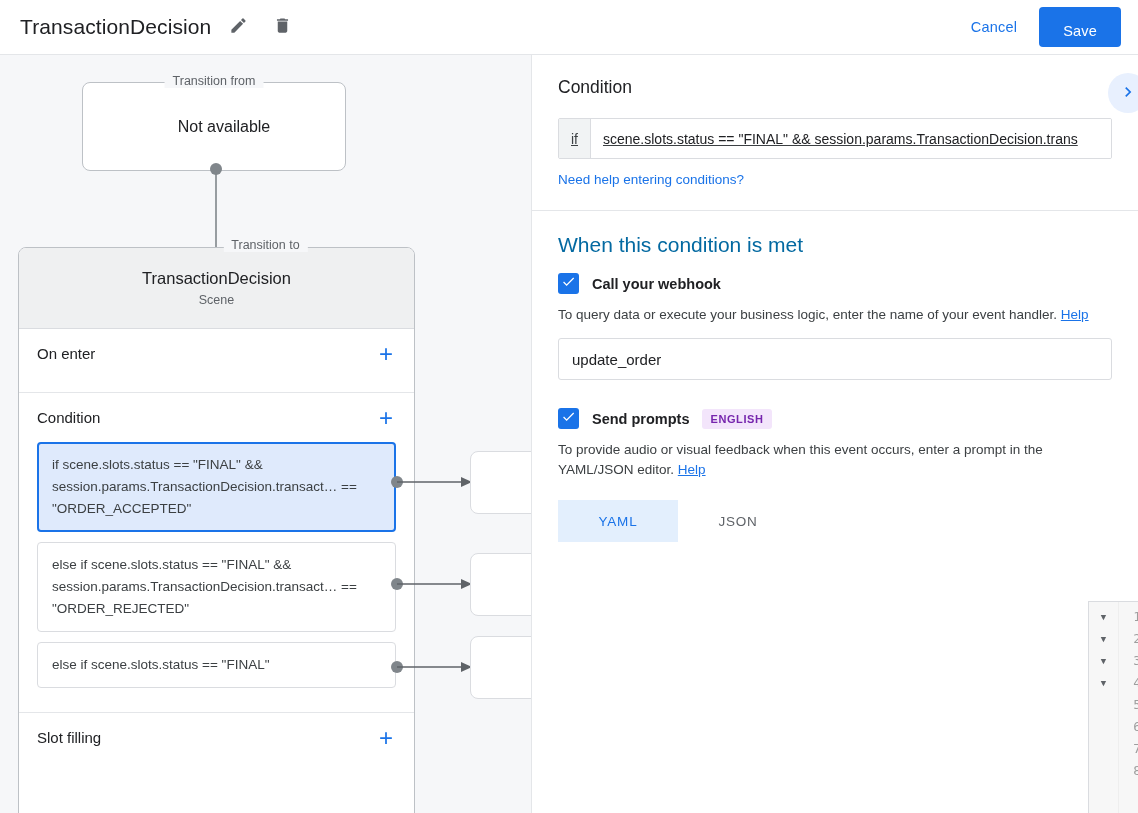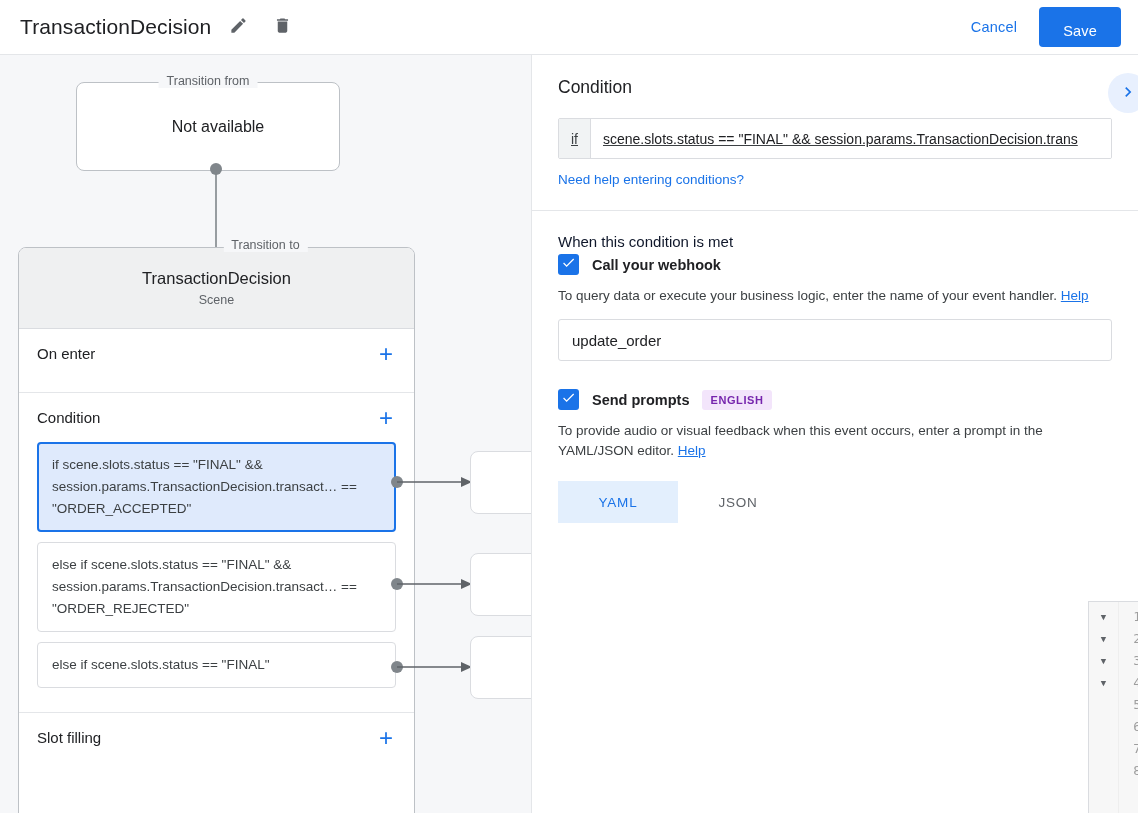--- a/index.html
+++ b/index.html
@@ -49,21 +49,21 @@
   }
   .fieldset-box {
     position: absolute; border: 1px solid #bdc1c6; border-radius: 8px; background: #fff;
   }
   .fieldset-legend {
     position: absolute; top: -9px; left: 50%; transform: translateX(-50%);
     background: #f6f7f9; padding: 0 8px; font-size: 12.5px; color: #5f6368;
     white-space: nowrap;
   }
   #transition-from-box {
-    left: 76px; top: 27px; width: 264px; height: 89px;
+    left: 82px; top: 27px; width: 264px; height: 89px;
     display: flex; align-items: center; justify-content: center; padding-left: 20px;
   }
   #transition-from-label { font-size: 16px; color: #202124; }
 
   #connector-from-to { position: absolute; left: 195px; top: 108px; width: 42px; height: 115px; }
 
   #scene-card {
     position: absolute; left: 18px; top: 192px; width: 397px; height: 640px;
     background: #fff; border: 1px solid #bdc1c6; border-radius: 8px; overflow: hidden;
   }
@@ -132,21 +132,21 @@
   #cond-input {
     flex: 1; border: 0; outline: none; padding: 0 12px; font-size: 14px; color: #202124;
     font-family: "Liberation Sans", sans-serif; background: #fff;
   }
   #cond-help-link {
     display: inline-block; margin-top: 13px; font-size: 13.5px; color: #1a73e8;
     text-decoration: none; cursor: pointer;
   }
 
   #met-section { padding: 22px 26px 0 26px; }
-  #met-heading { font-size: 15px; color: #0f172a; margin-bottom: 4px; }
+  #met-heading { font-size: 21px; color: #0369a1; margin-bottom: 16px; }
 
   .check-row { display: flex; align-items: center; gap: 13px; }
   .checkbox {
     width: 21px; height: 21px; border-radius: 3px; background: #1a73e8;
     display: flex; align-items: center; justify-content: center; cursor: pointer; flex: none;
   }
   .check-label { font-size: 14.5px; color: #202124; font-weight: bold; }
   .lang-badge {
     background: #f3e5fb; color: #7625ad; font-size: 11px; letter-spacing: .6px;
     padding: 4px 8px; border-radius: 3px; font-weight: bold;

